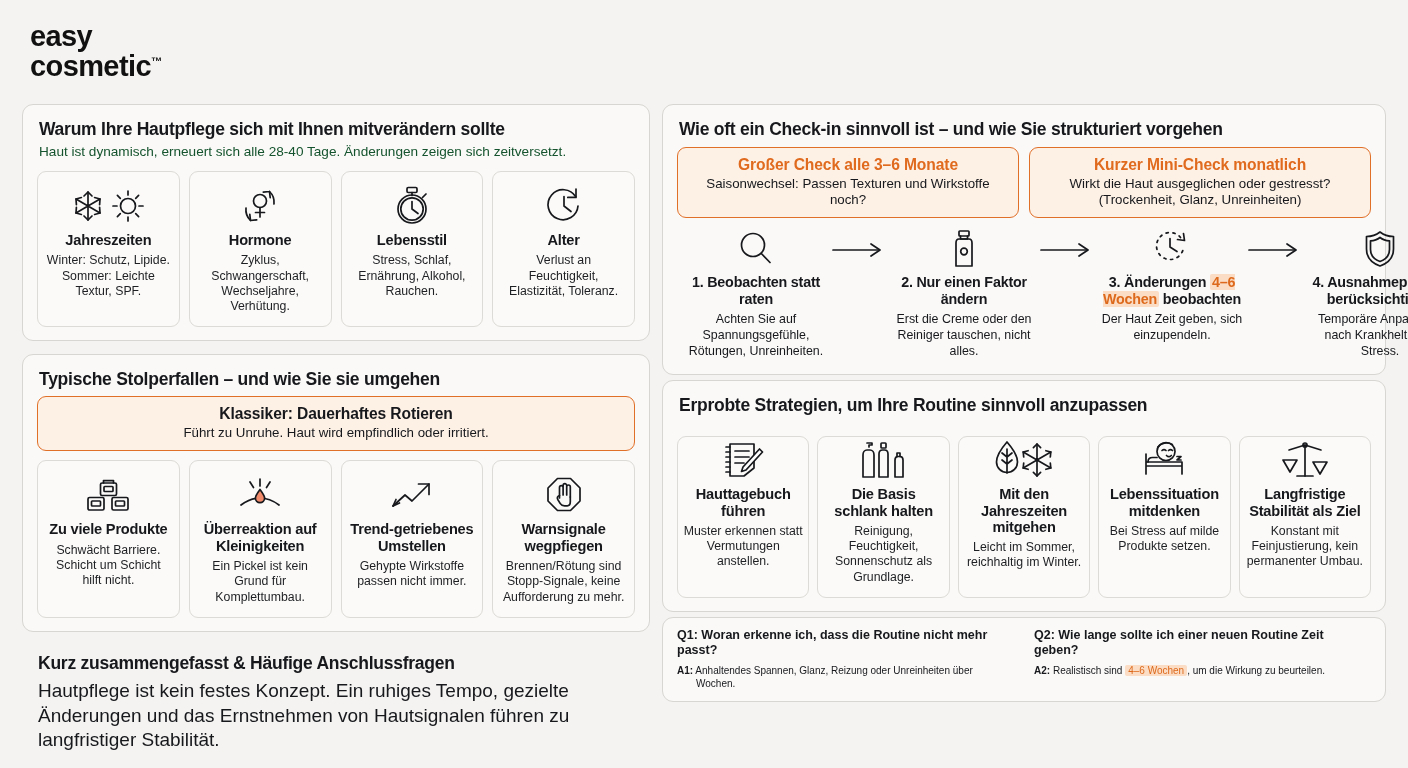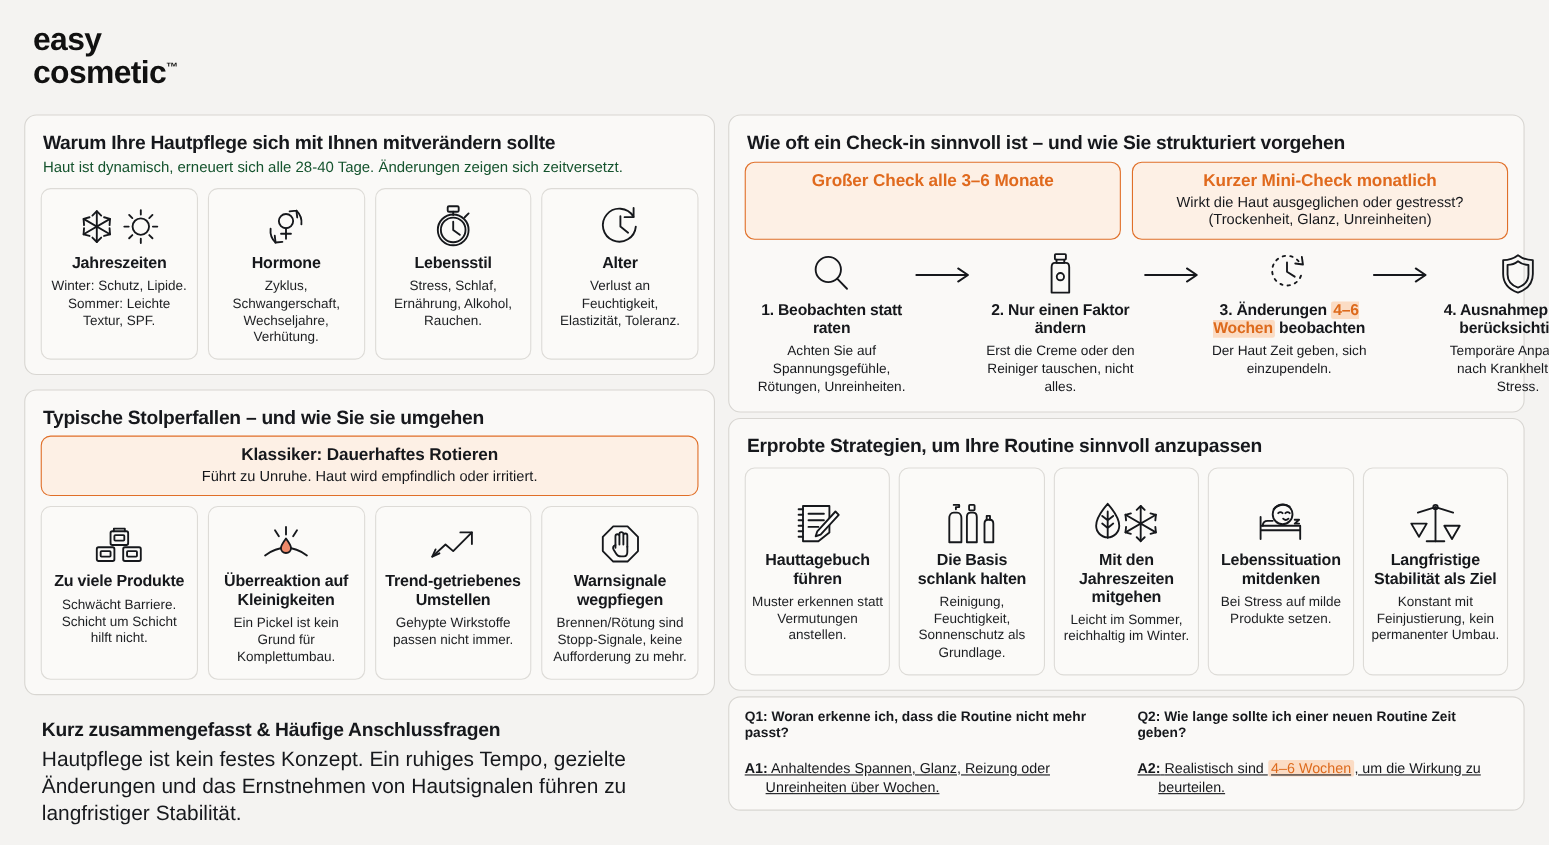--- a/index.html
+++ b/index.html
@@ -80,28 +80,28 @@
   .step { width: 150px; text-align: center; flex: none; }
   .step .ico { height: 42px; display: flex; align-items: center; justify-content: center; }
   .step .s-title { font-size: 14.3px; font-weight: 700; line-height: 1.15; margin-top: 4px; letter-spacing: -0.2px; }
   .step .s-desc { font-size: 12.4px; line-height: 1.26; margin-top: 5px; }
   .arrow { flex: 1; display: flex; align-items: center; justify-content: center; padding-top: 14px; }
   .hl { background: #fbdcc4; color: #dd6a1c; padding: 0 2px; border-radius: 2px; }
   .hl2 { background: #fbdcc4; color: #dd6a1c; padding: 0 3px; border-radius: 2px; }
 
   
   .strat { display: flex; gap: 8px; }
-  .strat .tile { padding: 27px 5px 12px 5px; }
+  .strat .tile { padding: 0 5px 12px 5px; margin-top: 11px; }
   .summary h2 { font-size: 17.5px; font-weight: 700; letter-spacing: -0.25px; margin-bottom: 5px; }
   .summary p { font-size: 19px; line-height: 1.3; }
 
   .faq { display: flex; gap: 20px; }
   .faq-col { flex: 1; }
   .faq-q { font-size: 12.5px; font-weight: 700; line-height: 1.25; }
-  .faq-a { font-size: 13px; line-height: 1.3; margin-top: 16px; padding-left: 19px; text-indent: -19px; text-decoration: underline; }
+  .faq-a { font-size: 10px; line-height: 1.3; margin-top: 5px; padding-left: 19px; text-indent: -19px; }
   .faq-a b { font-weight: 700; }
 
   svg { display: block; }
   .g { fill: none; stroke: #16181c; stroke-width: 1.7; stroke-linecap: round; stroke-linejoin: round; }
 </style>
 </head>
 <body>
 
 <div class="page">
 
@@ -267,20 +267,21 @@
 
     </div>
 
     <div class="col-right">
 
       <div class="card">
         <h2>Wie oft ein Check-in sinnvoll ist – und wie Sie strukturiert vorgehen</h2>
         <div class="callout-row" style="margin:7px 0 6px 0;">
           <div class="callout">
             <div class="c-title">Großer Check alle 3–6 Monate</div>
+            <div class="c-desc">Saisonwechsel: Passen Texturen und Wirkstoffe noch?</div>
           </div>
           <div class="callout">
             <div class="c-title">Kurzer Mini-Check monatlich</div>
             <div class="c-desc">Wirkt die Haut ausgeglichen oder gestresst? (Trockenheit, Glanz, Unreinheiten)</div>
           </div>
         </div>
 
         <div class="steps">
 
           <div class="step">

